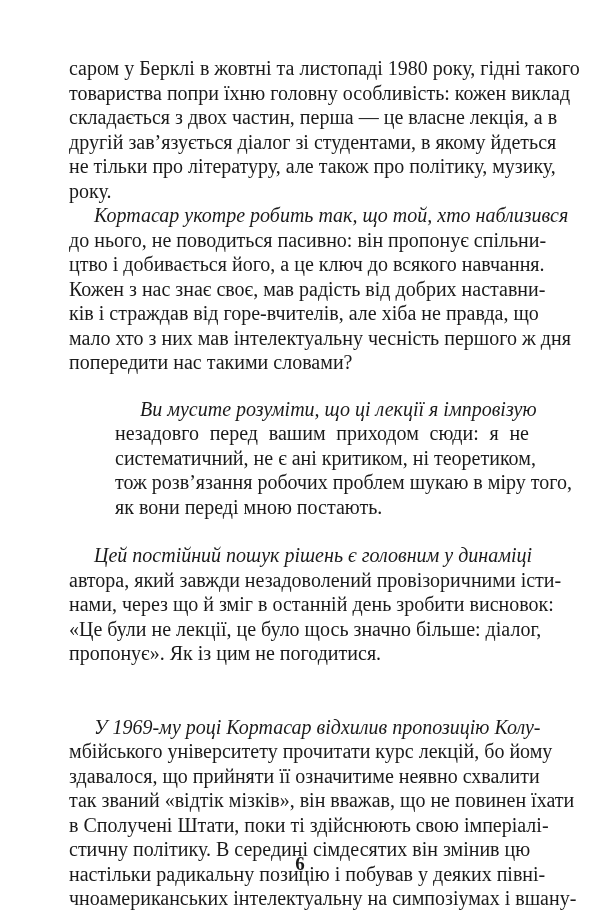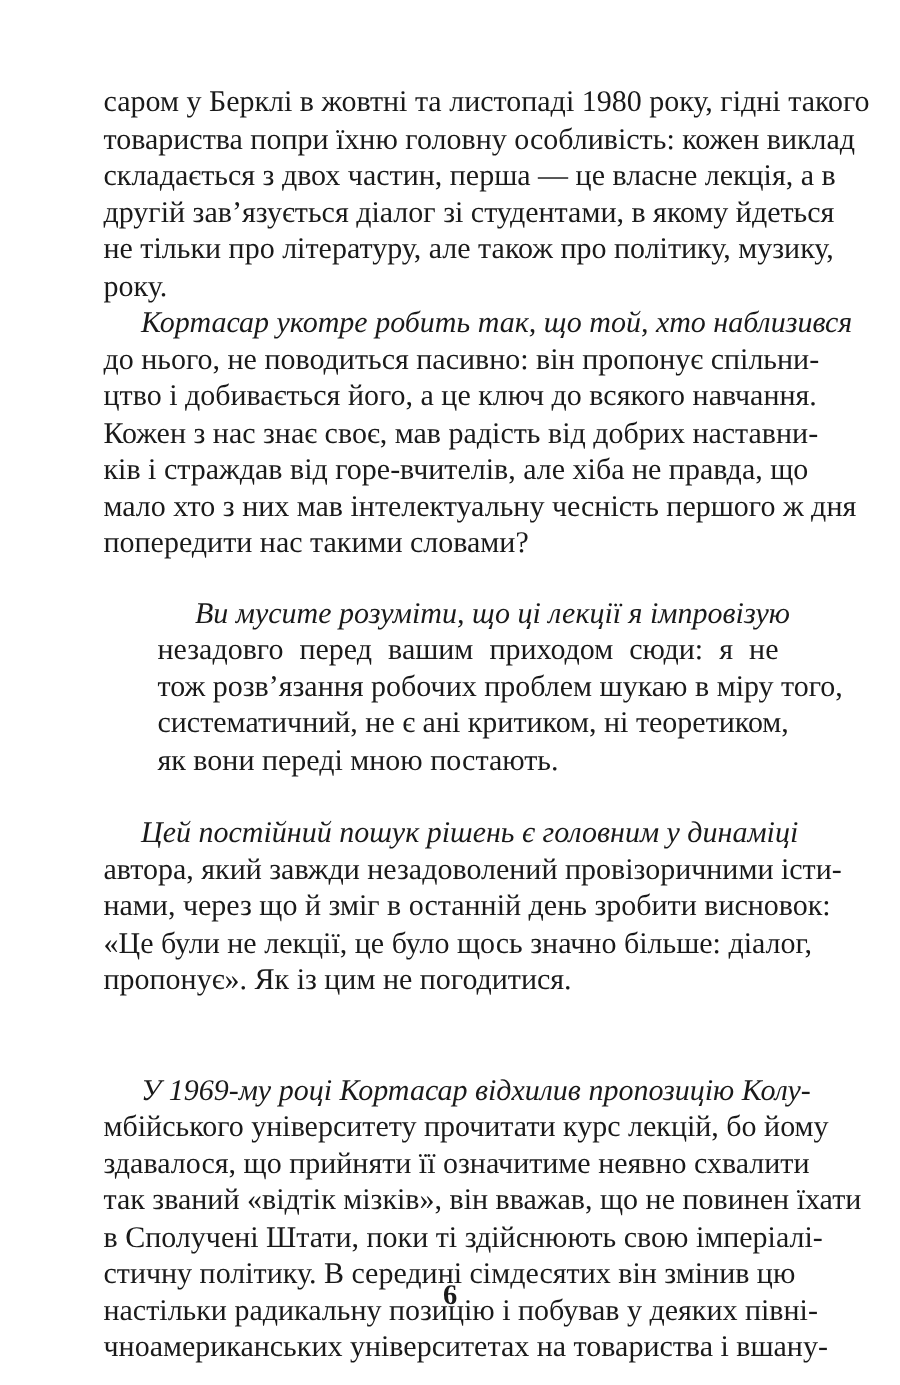--- a/index.html
+++ b/index.html
@@ -10,21 +10,21 @@
     }
     .page { position: absolute; left: 69px; top: 56px; width: 460px; }
     .line {
       font-size: 20px; line-height: 24.5px; height: 24.5px;
       white-space: nowrap; text-align: justify; text-align-last: justify;
       display: block;
     }
     .line.last { text-align-last: left; }
     .indent { padding-left: 25px; font-style: italic; }
     .block { margin: 0; }
-    .quote { margin-left: 36px; width: 414px; }
+    .quote { margin-left: 46px; width: 414px; }
     .gap-q-top { height: 22px; }
     .gap-q-bot { height: 24px; }
     .gap-section { height: 49px; }
     .pagenum {
       position: absolute; left: 0; width: 600px; top: 853px;
       text-align: center; font-weight: bold; font-size: 19px;
     }
   </style>
 </head>
 <body>
@@ -48,22 +48,22 @@
     <span class="line">ків і страждав від горе-вчителів, але хіба не правда, що</span>
     <span class="line">мало хто з них мав інтелектуальну чесність першого ж дня</span>
     <span class="line last">попередити нас такими словами?</span>
   </div>
 
   <div class="gap-q-top"></div>
 
   <div class="block quote">
     <span class="line indent">Ви мусите розуміти, що ці лекції я імпровізую</span>
     <span class="line">незадовго перед вашим приходом сюди: я не</span>
+    <span class="line">систематичний, не є ані критиком, ні теоретиком,</span>
     <span class="line">тож розв’язання робочих проблем шукаю в міру того,</span>
-    <span class="line">систематичний, не є ані критиком, ні теоретиком,</span>
     <span class="line last">як вони переді мною постають.</span>
   </div>
 
   <div class="gap-q-bot"></div>
 
   <div class="block">
     <span class="line indent">Цей постійний пошук рішень є головним у динаміці</span>
     <span class="line">автора, який завжди незадоволений провізоричними істи-</span>
     <span class="line">нами, через що й зміг в останній день зробити висновок:</span>
     <span class="line">«Це були не лекції, це було щось значно більше: діалог,</span>
@@ -73,17 +73,17 @@
   <div class="gap-section"></div>
 
   <div class="block">
     <span class="line indent">У 1969-му році Кортасар відхилив пропозицію Колу-</span>
     <span class="line">мбійського університету прочитати курс лекцій, бо йому</span>
     <span class="line">здавалося, що прийняти її означитиме неявно схвалити</span>
     <span class="line">так званий «відтік мізків», він вважав, що не повинен їхати</span>
     <span class="line">в Сполучені Штати, поки ті здійснюють свою імперіалі-</span>
     <span class="line">стичну політику. В середині сімдесятих він змінив цю</span>
     <span class="line">настільки радикальну позицію і побував у деяких півні-</span>
-    <span class="line">чноамериканських університетах на товариства і вшану-</span>
+    <span class="line">чноамериканських інтелектуальну на симпозіумах і вшану-</span>
   </div>
 </div>
 
 <div class="pagenum">6</div>
 
 </body></html>

